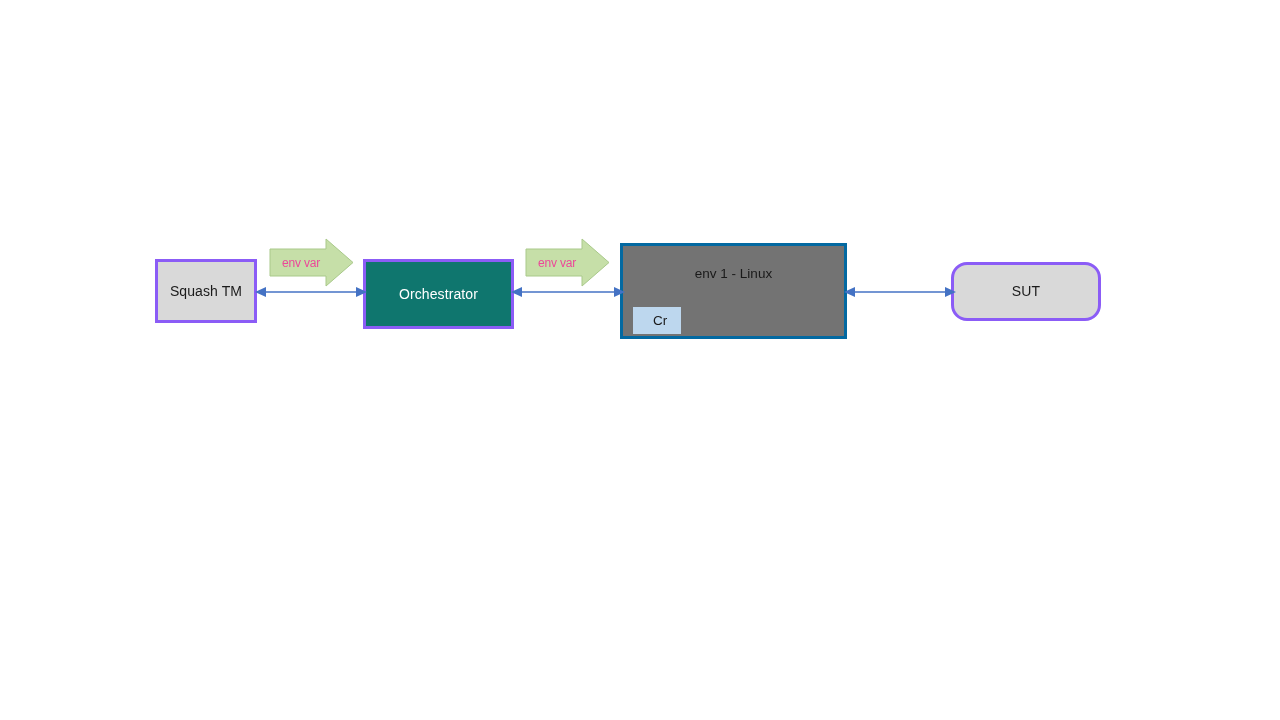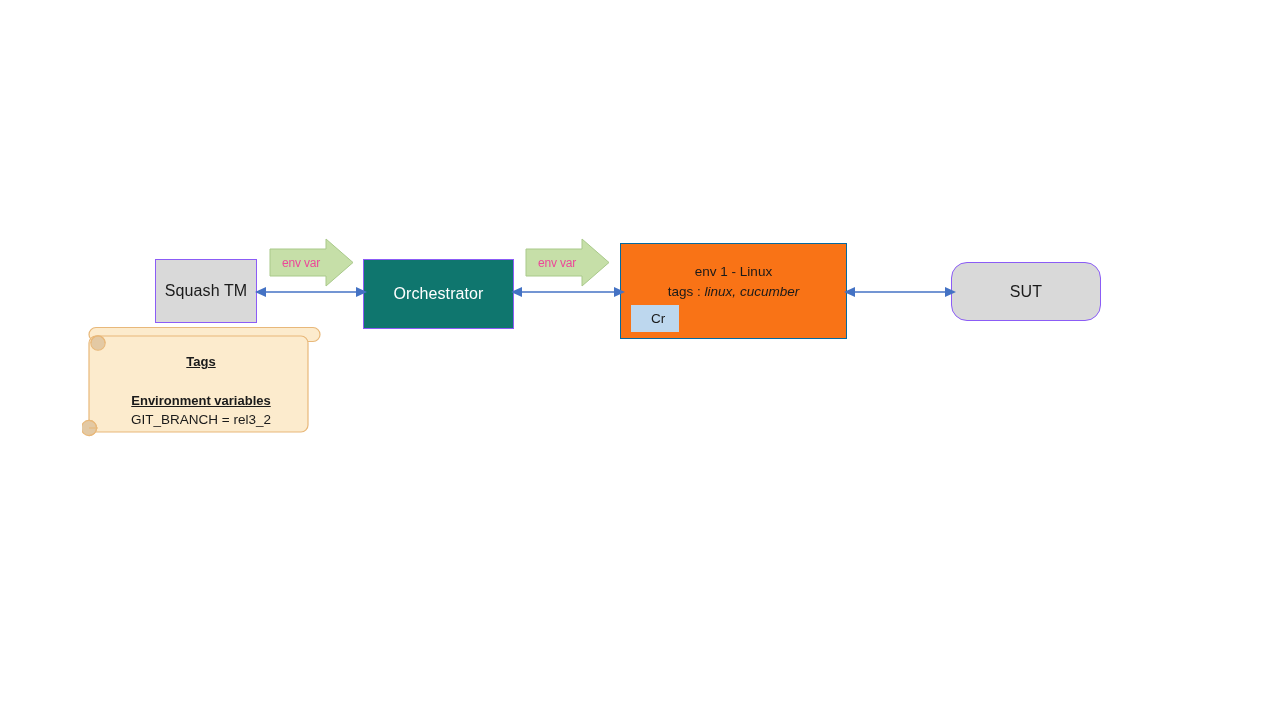--- a/index.html
+++ b/index.html
@@ -21,26 +21,26 @@
     position: absolute;
     left: 0; top: 0;
     width: 1280px;
     height: 720px;
   }
 
   
   .node {
     position: absolute;
     box-sizing: border-box;
-    border: 1px solid #8b5cf6;
+    border: 3px solid #8b5cf6;
     display: flex;
     align-items: center;
     justify-content: center;
     text-align: center;
-    font-size: 16px;
+    font-size: 14px;
     line-height: 1.35;
     letter-spacing: .1px;
   }
   .node-gray {
     background: #D9D9D9;
     color: #1a1a1a;
   }
   .node-blue {
     background: #0f766e;
     color: #ffffff;
@@ -70,22 +70,22 @@
   }
 
   
   #env-node {
     position: absolute;
     left: 620px;
     top: 243px;
     width: 227px;
     height: 96px;
     box-sizing: border-box;
-    border: 1px solid #0369a1;
-    background: #f97316;
+    border: 3px solid #0369a1;
+    background: #737373;
   }
   #env-node .env-text {
     position: absolute;
     left: 0;
     right: 0;
     top: 18px;
     text-align: center;
     font-size: 13.5px;
     line-height: 1.45;
     color: #1a1a1a;
@@ -191,21 +191,20 @@
     <span>Squash TM</span>
   </div>
 
   <div class="node node-blue" id="orchestrator">
     <span>Orchestrator</span>
   </div>
 
   <div id="env-node">
     <div class="env-text">
       <div class="env-name">env 1 - Linux</div>
-      <div class="tags-line"><span>tags : </span><span class="tag-values">linux, cucumber</span></div>
     </div>
     <div class="badge">
       <span>Cr</span>
     </div>
   </div>
 
   <div class="node node-gray" id="sut">
     <span>SUT</span>
   </div>
 
@@ -240,34 +239,14 @@
     <div class="arrow-label">env var</div>
   </div>
 
   <div class="block-arrow" id="arrow-env-var-2">
     <svg width="85" height="49" viewBox="0 0 85 49">
       <polygon points="1,11 57,11 57,1 84,24.5 57,48 57,38 1,38" fill="#C6DFA8" stroke="#A9C98A" stroke-width="1"></polygon>
     </svg>
     <div class="arrow-label">env var</div>
   </div>
 
-  <div id="tags-note">
-    <svg width="240" height="112" viewBox="0 0 240 112">
-
-      <path d="M14,1.5 H231 a7,7 0 0 1 0,14 H14 a7,7 0 0 1 0,-14 Z" fill="#FCEBCD" stroke="#E8B87A" stroke-width="1.2"></path>
-
-      <path d="M14,10 H219 a7,7 0 0 1 7,7 V99 a7,7 0 0 1 -7,7 H14 a7,7 0 0 1 -7,-7 V17 a7,7 0 0 1 7,-7 Z" fill="#FCEBCD" stroke="#E8B87A" stroke-width="1.2"></path>
-
-      <circle cx="16" cy="17" r="7.2" fill="#E3C9A4" stroke="#E8B87A" stroke-width="1.1"></circle>
-      <path d="M9,17 a7,7 0 0 1 14,0" fill="none" stroke="#E8B87A" stroke-width="1.1"></path>
-
-      <circle cx="7" cy="102" r="7.6" fill="#E3C9A4" stroke="#E8B87A" stroke-width="1.1"></circle>
-      <path d="M7,94.4 a7.6,7.6 0 0 1 0,15.2" fill="none" stroke="#E8B87A" stroke-width="1.1"></path>
-      <path d="M7,102 H16" stroke="#E8B87A" stroke-width="1.1" fill="none"></path>
-    </svg>
-    <div class="note-content">
-      <span class="note-title">Tags</span>
-      <span class="note-subtitle">Environment variables</span>
-      <span class="note-value">GIT_BRANCH = rel3_2</span>
-    </div>
-  </div>
 
 </div>
 
 </body></html>

